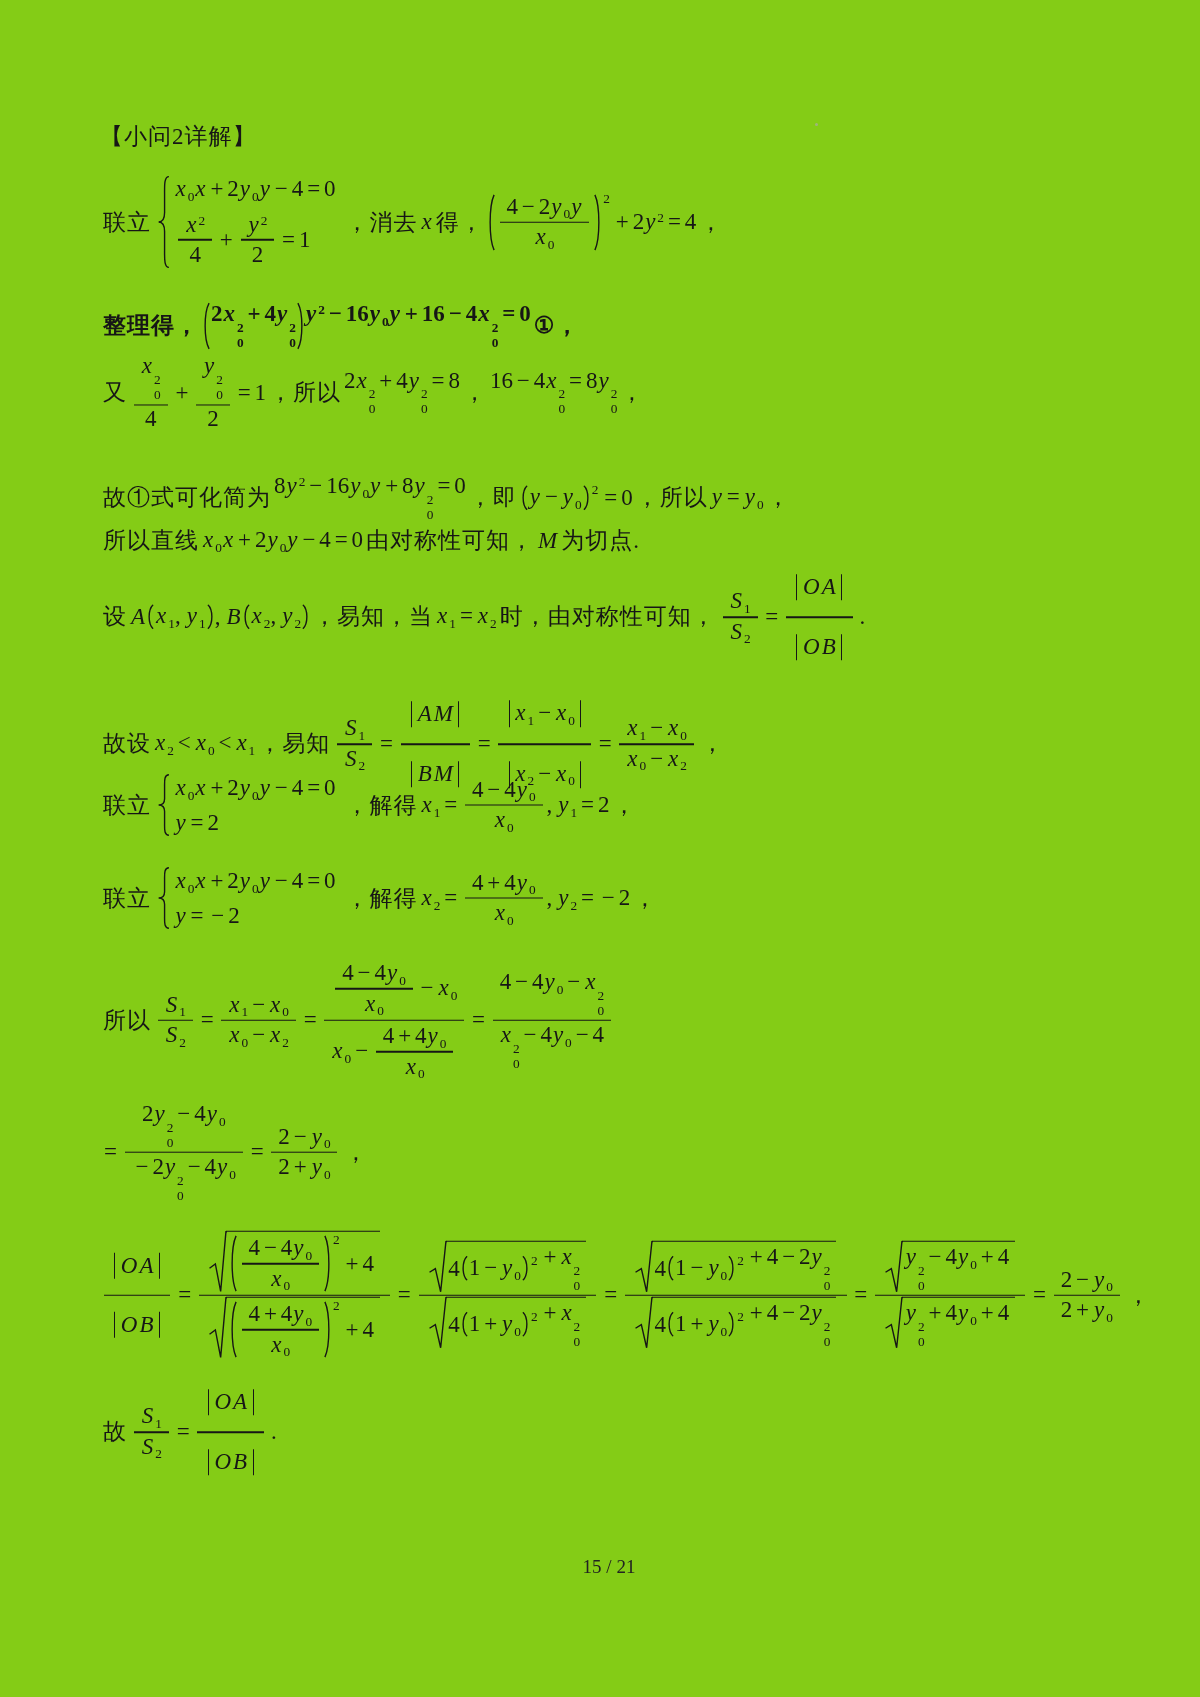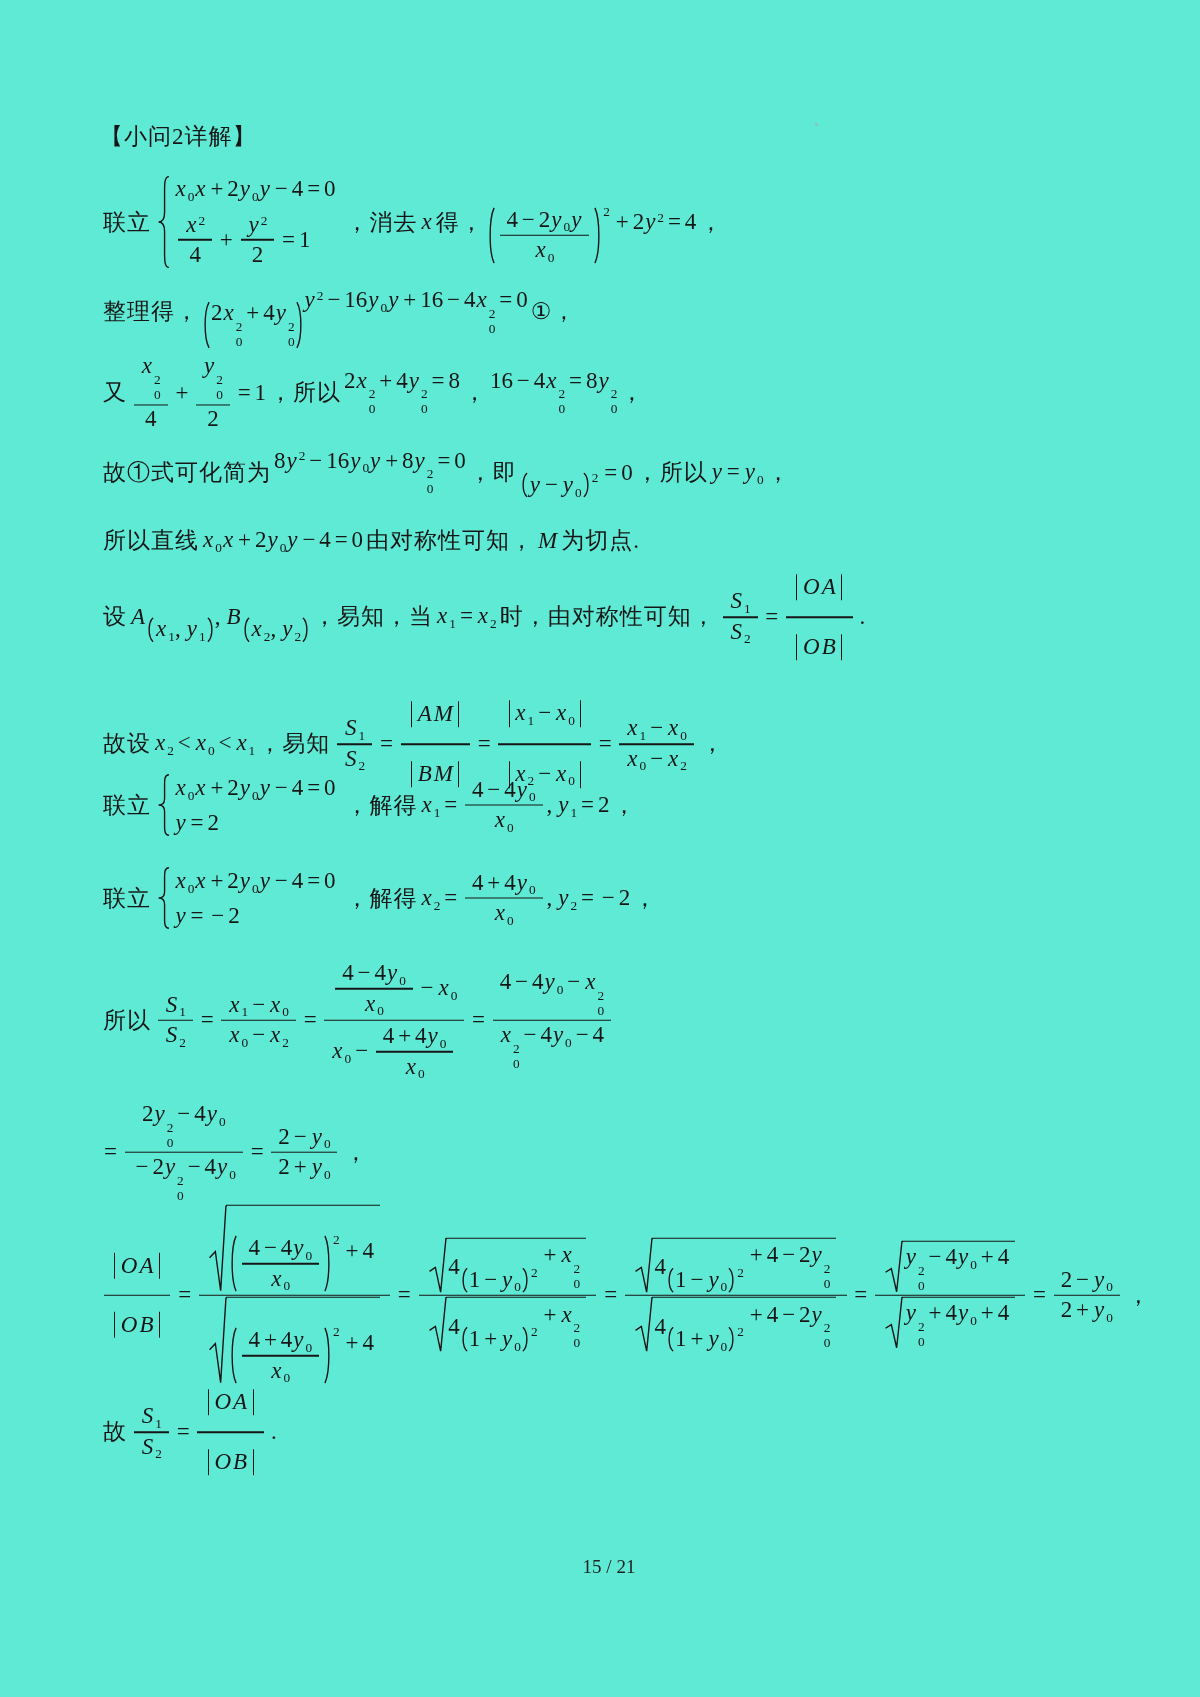--- a/index.html
+++ b/index.html
@@ -1,16 +1,16 @@
 <!DOCTYPE html>
 <html><head>
 <meta charset="utf-8">
 <style>
   html,body{margin:0;padding:0;background:#ffffff;}
-  .page{position:relative;width:1200px;height:1697px;background:#5eead4;overflow:hidden;
+  .page{position:relative;width:1200px;height:1697px;background:#84cc16;overflow:hidden;
         font-family:"Liberation Serif","DejaVu Serif",serif;color:#161616;}
   .title{position:absolute;left:100px;top:121px;font-size:23px;letter-spacing:1px;}
   .footer{position:absolute;left:0;right:0;top:1556px;text-align:center;font-size:19px;color:#222;margin-left:18px;}
   .stray{position:absolute;left:815px;top:123px;width:3px;height:3px;background:#aaa;border-radius:50%;opacity:.7;}
 
   .line{position:absolute;left:100px;transform:translateY(-50%);display:flex;align-items:center;
         white-space:nowrap;font-size:23px;}
   .zh{margin:0 3px;letter-spacing:1px;}
   .mrow{display:inline-flex;align-items:center;}
   .run{display:inline-block;}
@@ -28,21 +28,21 @@
 
   .cases{display:inline-flex;align-items:center;position:relative;padding-left:17px;margin:0 .3em 0 .15em;}
   .cs-rows{display:inline-flex;flex-direction:column;align-items:flex-start;row-gap:8px;padding:2px 0;}
   .cs-row{display:inline-flex;align-items:center;}
   svg.brace{position:absolute;left:0;top:1px;height:calc(100% - 2px);width:13px;}
 
   .sqrt{display:inline-flex;position:relative;padding-left:17px;margin:0 .15em;}
   svg.rad{position:absolute;left:0;top:0;height:100%;width:18px;}
   .rcd{display:inline-flex;align-items:center;border-top:1.5px solid #161616;padding:2px .25em 0 .1em;}
 
-  .grpw{display:inline-flex;align-items:flex-start;margin-top:26px;}
+  .grpw{display:inline-flex;align-items:flex-start;}
   .grp{display:inline-flex;align-items:center;position:relative;padding:0 9px;}
   svg.lp{position:absolute;left:0;top:1px;height:calc(100% - 2px);width:8px;}
   svg.rp{position:absolute;right:0;top:1px;height:calc(100% - 2px);width:8px;}
   .gsup{font-size:.58em;align-self:flex-start;margin:0 2px 0 1px;position:relative;top:-2px;}
 
   .abs{display:inline-flex;align-items:center;border-left:1.4px solid #161616;border-right:1.4px solid #161616;
        padding:0 .2em;margin:15px .15em;}
 </style>
 </head>
 <body>
@@ -112,21 +112,21 @@
               <svg viewBox="0 0 7 100" preserveAspectRatio="none" class="rp">
                 <path d="M0.8 2 C5.4 22 5.4 78 0.8 98" fill="none" stroke="#161616" stroke-width="1.4" vector-effect="non-scaling-stroke"></path>
               </svg>
             </span>
             <span class="gsup">2</span>
           </span>
           <span class="run"><span class="op">+</span><span class="d">2</span><i class="v">y</i><sup class="sp">2</sup><span class="op">=</span><span class="d">4</span></span>
         </span>
         <span class="zh">，</span>
       </div>
-      <div class="line" style="top: 312px;">
+      <div class="line" style="top: 326px; font-weight: bold;">
         <span class="zh">整理得，</span>
         <span class="mrow">
           <span class="grpw">
             <span class="grp">
               <svg viewBox="0 0 7 100" preserveAspectRatio="none" class="lp">
                 <path d="M6.2 2 C1.6 22 1.6 78 6.2 98" fill="none" stroke="#161616" stroke-width="1.4" vector-effect="non-scaling-stroke"></path>
               </svg>
               <span class="mrow">
                 <span class="run"><span class="d">2</span><i class="v">x</i><span class="ss">
                     <span class="ss-t">2</span>
@@ -193,21 +193,21 @@
           <span class="run"><span class="d">16</span><span class="op">−</span><span class="d">4</span><i class="v">x</i><span class="ss">
               <span class="ss-t">2</span>
               <span class="ss-b">0</span>
             </span><span class="op">=</span><span class="d">8</span><i class="v">y</i><span class="ss">
               <span class="ss-t">2</span>
               <span class="ss-b">0</span>
             </span></span>
         </span>
         <span class="zh">，</span>
       </div>
-      <div class="line" style="top: 472px;">
+      <div class="line" style="top: 498px;">
         <span class="zh">故①式可化简为</span>
         <span class="mrow">
           <span class="run"><span class="d">8</span><i class="v">y</i><sup class="sp">2</sup><span class="op">−</span><span class="d">16</span><i class="v">y</i><sub class="sb">0</sub><i class="v">y</i><span class="op">+</span><span class="d">8</span><i class="v">y</i><span class="ss">
               <span class="ss-t">2</span>
               <span class="ss-b">0</span>
             </span><span class="op">=</span><span class="d">0</span></span>
         </span>
         <span class="zh">，即</span>
         <span class="mrow">
           <span class="grpw">

